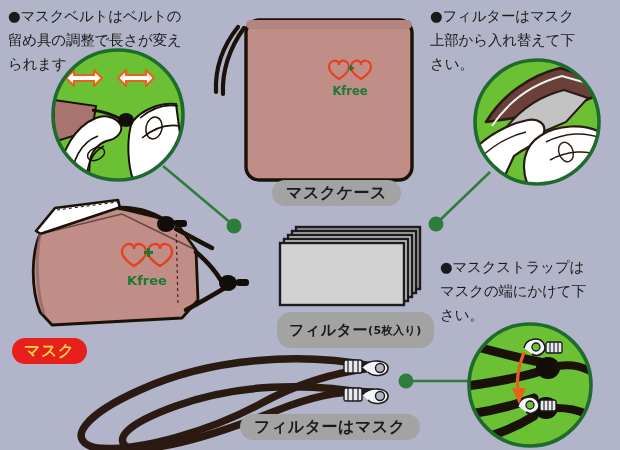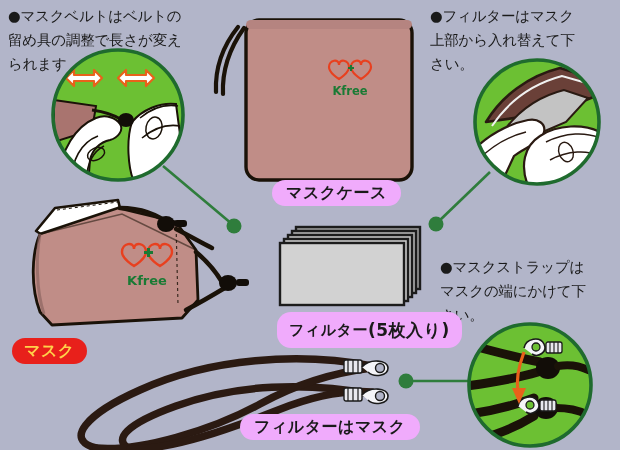--- a/index.html
+++ b/index.html
@@ -30,28 +30,28 @@
     position:absolute;
     display:flex;align-items:center;justify-content:center;
     height:26px;
     border-radius:14px;
     font-size:16px;
     font-weight:700;
     letter-spacing:0.5px;
     white-space:nowrap;
     font-family:"DejaVu Sans","Liberation Sans",sans-serif;
   }
-  .badge-orange{background:#f0abfc;color:#1a1a1a;}
+  .badge-orange{background:#a3a3a3;color:#1a1a1a;}
   .badge-red{background:#e8201b;color:#ffd24a;text-align:right;}
 
   #badge-case {left:272px;top:180px;padding:0 14px;}
   #badge-filter{left:277px;top:312px;padding:5px 12px;font-size:15px;}
   #badge-strap{left:240px;top:414px;padding:0 14px;}
   #badge-mask {left:12px; top:338px;padding:0 12px;}
-  #badge-filter .cnt{font-size:17px;}
+  #badge-filter .cnt{font-size:11px;}
 </style>
 </head>
 <body>
 
 <div id="stage">
 
   <svg width="620" height="450" viewBox="0 0 620 450">
     <defs>
       <clipPath id="clipBelt">
           <circle cx="118" cy="115" r="65"></circle>

